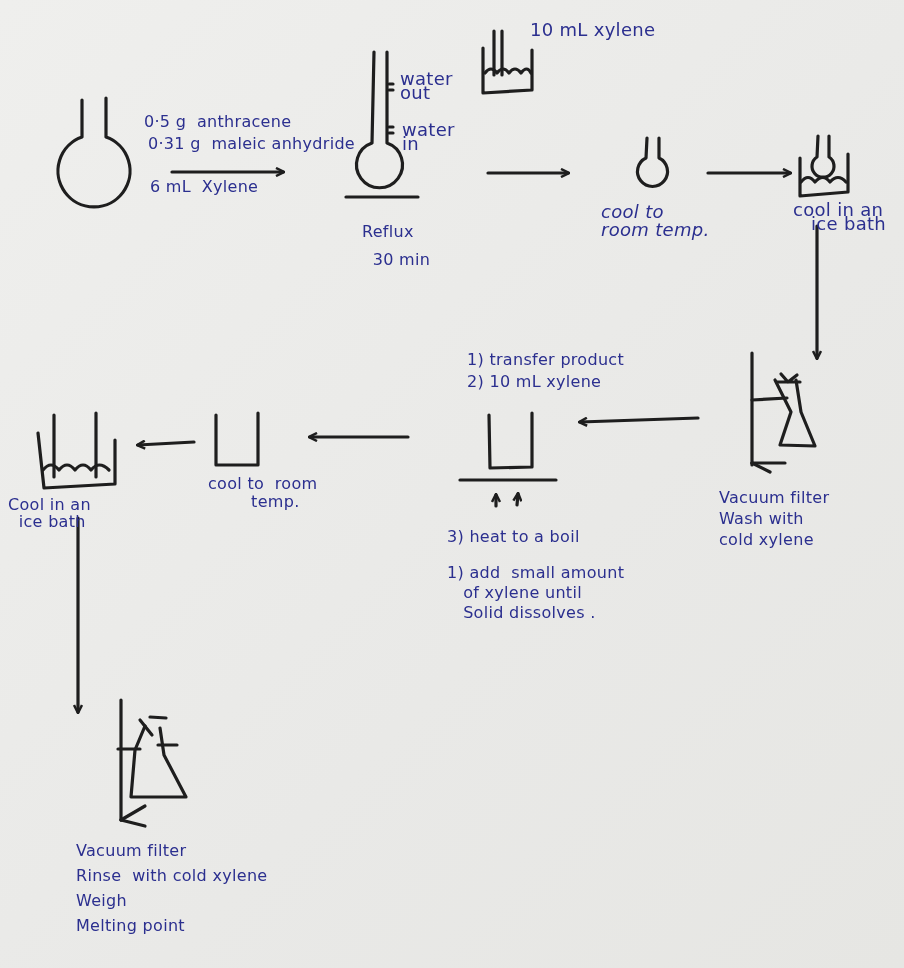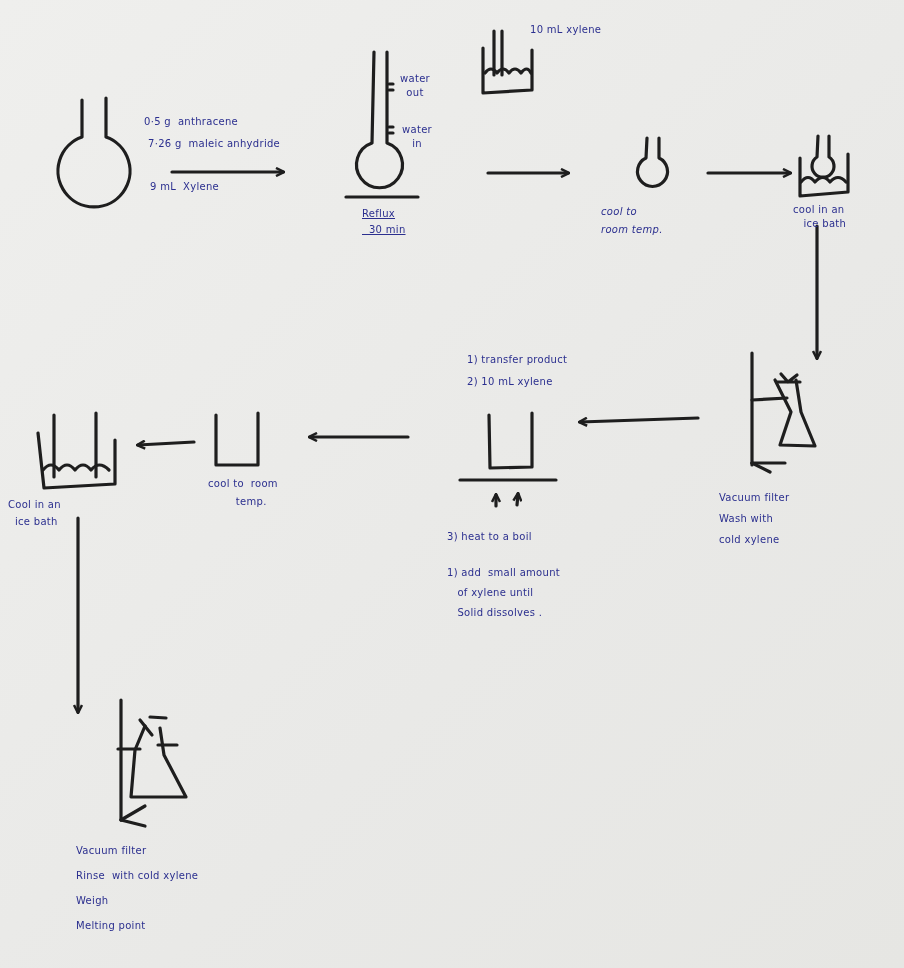--- a/index.html
+++ b/index.html
@@ -2,23 +2,23 @@
 <html><head>
 <meta charset="utf-8">
 <style>
   html, body { margin:0; padding:0; }
   body { width:904px; height:968px; background:#ececea; position:relative; overflow:hidden;
          font-family:"DejaVu Sans", sans-serif; }
   .paper { position:absolute; left:0; top:0; width:904px; height:968px;
            background:linear-gradient(135deg,#efefed 0%,#e9e9e7 60%,#e6e6e3 100%); }
   svg.draw { position:absolute; left:0; top:0; }
   .lbl { position:absolute; color:#2b2f8f; font-family:"DejaVu Sans", sans-serif;
-         font-size:10px; line-height:17px; white-space:pre; letter-spacing:0.3px; }
-  .lbl.sm { font-size:10px; line-height:14px; }
-  .lbl.c { text-align:center; }
+         font-size:16px; line-height:17px; white-space:pre; letter-spacing:0.3px; }
+  .lbl.sm { font-size:18px; line-height:14px; }
+  .lbl.c { }
 </style>
 </head>
 <body>
 
 <div class="paper"></div>
 
 <svg class="draw" width="904" height="968" viewBox="0 0 904 968">
   <defs>
     <marker id="ah" markerWidth="10" markerHeight="10" refX="8" refY="5" orient="auto" markerUnits="userSpaceOnUse">
       <path d="M1,1 L9,5 L1,9" fill="none" stroke="#1e1e1e" stroke-width="2.5"></path>
@@ -104,28 +104,28 @@
       <path d="M121,820 L145,826"></path>
       <path d="M121,820 L145,806"></path>
       <path d="M118,749 L140,749"></path>
       <path d="M145,726 L135,750 L131,797 L186,797 L164,755 L160,728"></path>
       <path d="M140,720 L152,735 M150,717 L166,718 M158,745 L177,745"></path>
     </g>
   </g>
 </svg>
 
 <div class="lbl" style="left:144px;top:113px;">0·5 g  anthracene</div>
-<div class="lbl" style="left:148px;top:135px;">7·26 g  maleic anhydride</div>
-<div class="lbl" style="left:150px;top:178px;">9 mL  Xylene</div>
+<div class="lbl" style="left:148px;top:135px;">0·31 g  maleic anhydride</div>
+<div class="lbl" style="left:150px;top:178px;">6 mL  Xylene</div>
 
 <div class="lbl sm c" style="left:400px;top:72px;">water
 out</div>
 <div class="lbl sm c" style="left:402px;top:123px;">water
 in</div>
-<div class="lbl" style="left:362px;top:206px;line-height:16px;text-decoration:underline;">Reflux
+<div class="lbl" style="left:362px;top:218px;line-height:28px;">Reflux
   30 min</div>
 
 <div class="lbl sm" style="left:530px;top:23px;">10 mL xylene</div>
 
 <div class="lbl sm" style="left:601px;top:203px;line-height:18px;font-style:italic;">cool to
 room temp.</div>
 <div class="lbl sm" style="left:793px;top:203px;">cool in an
    ice bath</div>
 
 <div class="lbl" style="left:719px;top:487px;line-height:21px;">Vacuum filter

